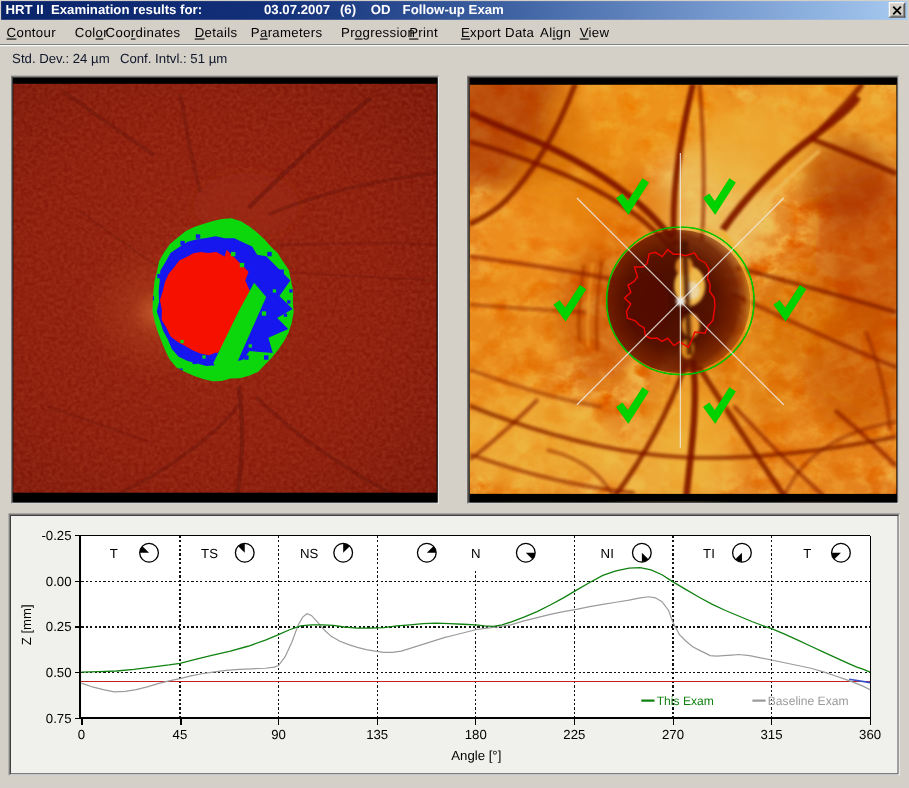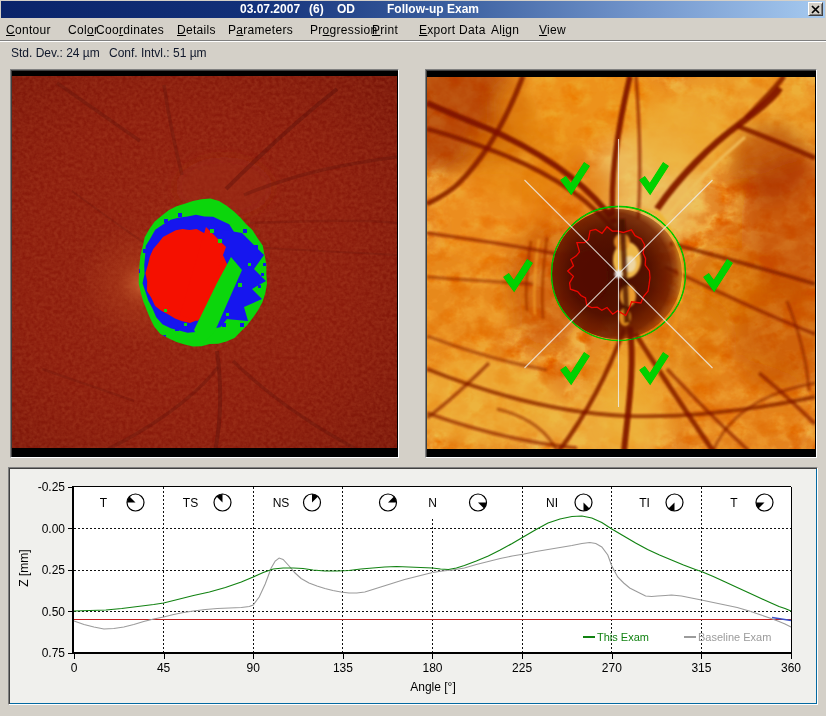--- a/index.html
+++ b/index.html
@@ -8,46 +8,47 @@
 #closebtn svg{display:block;margin:2px 0 0 2px}
 #menubar{position:absolute;left:0;top:19px;width:826px;height:36px;font-size:12px;letter-spacing:0.3px;color:#000}
 #menubar span{position:absolute;top:4px}
 #menusep{position:absolute;left:0;top:40px;width:826px;height:2px;border-top:1px solid #808080;border-bottom:1px solid #ffffff}
 #status{position:absolute;left:0;top:46px;width:400px;height:14px;font-size:12px;color:#0f172a}
 #status span{position:absolute;top:0}
 .ipanel{position:absolute;width:389px;height:389px;border:1px solid;border-color:#808080 #ffffff #ffffff #808080;box-shadow:inset 1px 1px 0 #404040;background:#000}
 #lp{left:10px;top:69px}
 #rp{left:425px;top:69px;width:392px}
 .ipanel svg{position:absolute;left:1px;top:1px}
-#cp{position:absolute;left:8px;top:467px;width:810px;height:238px;border:1px solid;border-color:#808080 #ffffff #ffffff #808080;box-shadow:inset 1px 1px 0 #404040;background:#0369a1}
+#cp{position:absolute;left:8px;top:467px;width:810px;height:238px;border:1px solid;border-color:#808080 #ffffff #ffffff #808080;box-shadow:inset 1px 1px 0 #404040;background:#737373}
 #cp svg{position:absolute;left:1px;top:1px}
 svg text{font-family:"Liberation Sans",sans-serif}
 </style></head><body>
 <div id="title">
+    <span style="left:4px">HRT II  Examination results for:</span>
     <span style="left:239px">03.07.2007</span>
     <span style="left:308px">(6)</span>
     <span style="left:336px">OD</span>
-    <span style="left:386px">Follow-up Exam</span>
+    <span style="left:365px">Follow-up Exam</span>
   </div>
 <div id="closebtn">
     <svg width="9" height="9" viewBox="0 0 9 9">
       <path d="M1,1 L8,8 M8,1 L1,8" stroke="#000" stroke-width="1.7"></path>
     </svg>
   </div>
 <div id="menubar">
     <span style="left:6px"><u>C</u>ontour</span>
     <span style="left:68px">Col<u>o</u>r</span>
     <span style="left:96px">Coo<u>r</u>dinates</span>
     <span style="left:177px"><u>D</u>etails</span>
     <span style="left:228px">P<u>a</u>rameters</span>
     <span style="left:310px">Pr<u>o</u>gression</span>
     <span style="left:372px"><u>P</u>rint</span>
     <span style="left:419px"><u>E</u>xport Data</span>
     <span style="left:491px">Al<u>i</u>gn</span>
-    <span style="left:539px"><u>V</u>iew</span>
+    <span style="left:527px"><u>V</u>iew</span>
   </div>
 <div id="menusep"></div>
 <div id="status">
     <span style="left:11px">Std. Dev.: 24 µm</span>
     <span style="left:109px">Conf. Intvl.: 51 µm</span>
   </div>
 <div class="ipanel" id="lp">
     <svg width="385" height="385" viewBox="0 0 385 385">
 <rect width="385" height="385" fill="#000"></rect>
 <rect x="0" y="5" width="385" height="372" fill="#8b1a0c"></rect>

